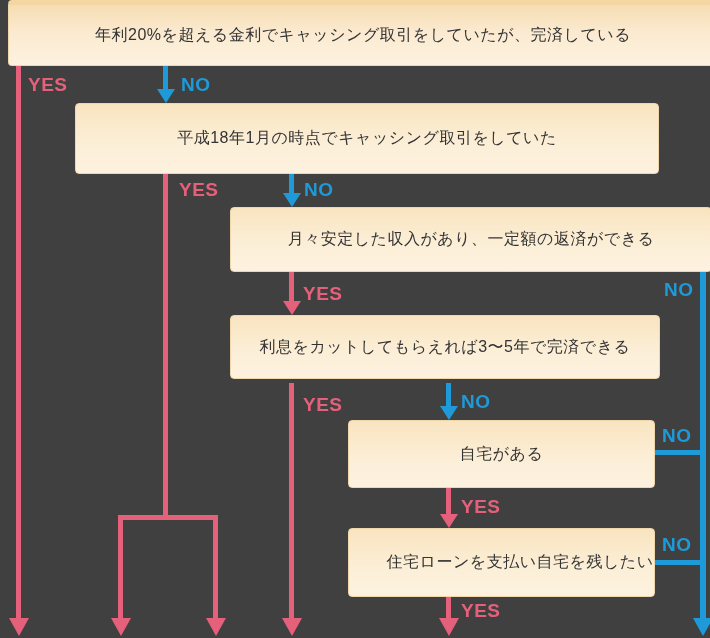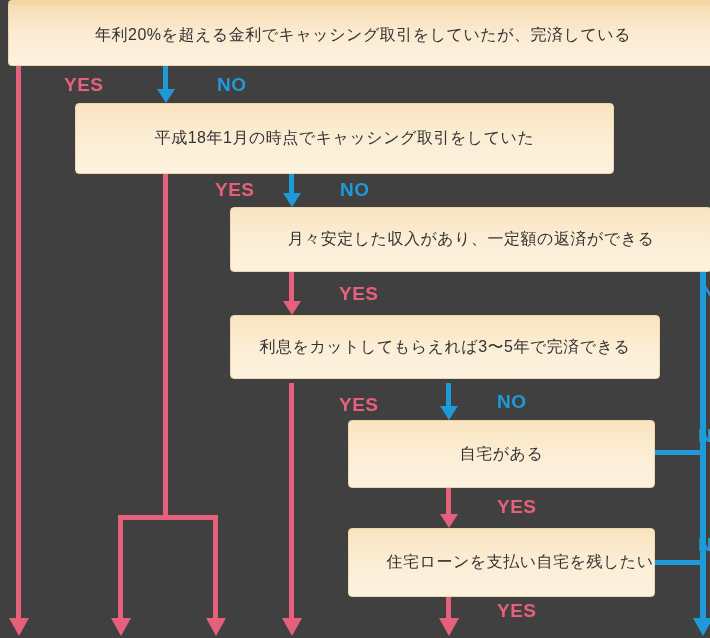--- a/index.html
+++ b/index.html
@@ -19,34 +19,34 @@
     background:linear-gradient(#f6ddb2,#fbead0 45%,#fdf2df);
   }
   .vline{position:absolute;width:5px;}
   .hline{position:absolute;height:5px;}
   .pink{background:#e5607a;}
   .blue{background:#1e9ad8;}
   .vline.bluew{width:6px;}
   .head{position:absolute;width:0;height:0;border-left:10px solid transparent;border-right:10px solid transparent;border-top:18px solid #e5607a;}
   .head.small{border-left:9px solid transparent;border-right:9px solid transparent;border-top:14px solid #e5607a;}
   .head.blue{border-top-color:#1e9ad8;background:none;}
-  .lbl{position:absolute;font-weight:bold;font-size:19px;line-height:1;letter-spacing:0.5px;margin-left:36px;}
+  .lbl{position:absolute;font-weight:bold;font-size:19px;line-height:1;letter-spacing:0.5px;}
   .lbl.yes{color:#e5607a;}
   .lbl.no{color:#1e9ad8;}
 </style>
 </head>
 <body>
 
 <div id="stage">
 
   <div class="node first" style="left:8px;top:0;width:710px;height:66px;">
     <span>年利20%を超える金利でキャッシング取引をしていたが、完済している</span>
   </div>
 
-  <div class="node" style="left:75px;top:103px;width:539px;height:71px;">
+  <div class="node" style="left:75px;top:103px;width:584px;height:71px;">
     <span>平成18年1月の時点でキャッシング取引をしていた</span>
   </div>
 
   <div class="node" style="left:230px;top:207px;width:482px;height:65px;">
     <span>月々安定した収入があり、一定額の返済ができる</span>
   </div>
 
   <div class="node" style="left:230px;top:315px;width:430px;height:64px;">
     <span>利息をカットしてもらえれば3〜5年で完済できる</span>
   </div>

